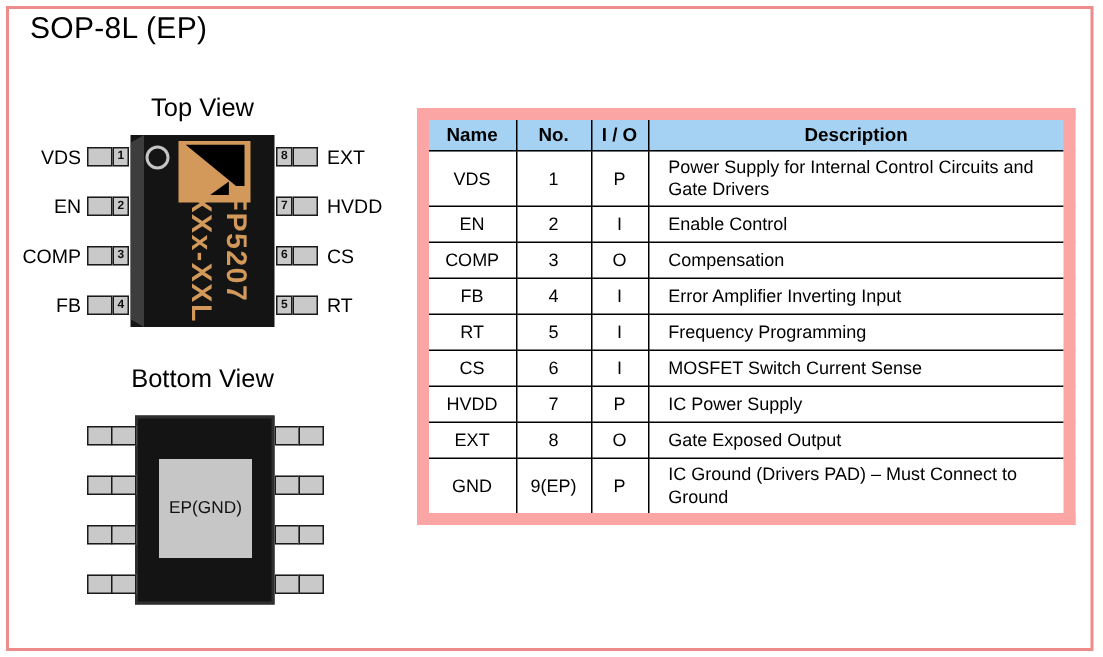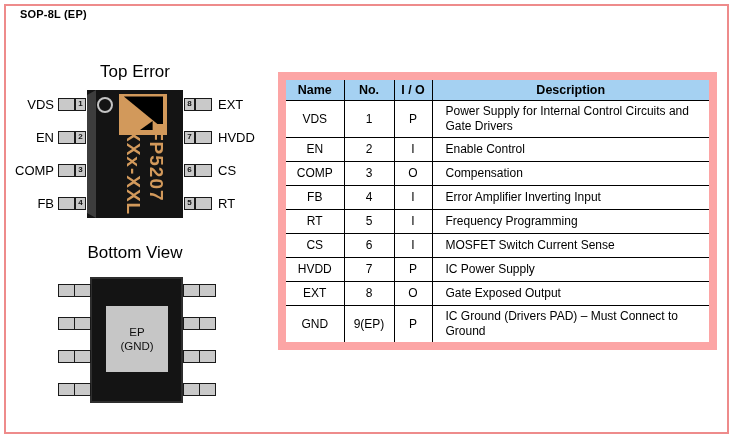--- a/index.html
+++ b/index.html
@@ -6,21 +6,21 @@
   .page{
     position:relative;width:735px;height:438px;background:#fff;
     font-family:"Liberation Sans",sans-serif;color:#000;overflow:hidden;
   }
   .frame{
     position:absolute;left:4px;top:4px;width:721px;height:426px;
     border:2px solid var(--border-red);pointer-events:none;
   }
   .title{
     position:absolute;left:20px;top:8px;margin:0;
-    font-size:11px;font-weight:bold;letter-spacing:.2px;
+    font-size:20px;font-weight:normal;letter-spacing:.2px;
   }
   .view-label{
     position:absolute;font-size:17px;line-height:18px;text-align:center;
   }
   #top-view-label{left:80px;top:63px;width:110px;}
   #bottom-view-label{left:60px;top:244px;width:150px;}
 
   
   .chip-body-top{
     position:absolute;left:87px;top:90px;width:96px;height:128px;
@@ -60,21 +60,21 @@
   .lbl-right{text-align:left;}
 
   
   .chip-body-bottom{
     position:absolute;left:90px;top:277px;width:93px;height:126px;
     background:var(--chip-body);border:2px solid #2e2e2e;box-sizing:border-box;
   }
   .ep-pad{
     position:absolute;left:106px;top:306px;width:62px;height:66px;
     background:var(--ep-gray);
-    display:flex;flex-direction:column;align-items:center;justify-content:center;
+    display:flex;flex-direction:row;align-items:center;justify-content:center;
     font-size:11.5px;line-height:14px;color:#111;text-align:center;
   }
 
   
   table.pin-table{
     position:absolute;left:278px;top:72px;width:431px;
     border-collapse:collapse;table-layout:fixed;
     border:8px solid #fca5a5;background:#fff;
   }
   .pin-table th{
@@ -91,21 +91,21 @@
 </style>
 </head>
 <body>
 
 <div class="page" id="page-root">
 
   <div class="frame"></div>
 
   <h1 class="title">SOP-8L (EP)</h1>
 
-  <div class="view-label" id="top-view-label">Top Error</div>
+  <div class="view-label" id="top-view-label">Top View</div>
 
   <div class="chip-body-top"></div>
   <div class="chip-bevel"></div>
   <div class="pin1-dot"></div>
 
   <div class="chip-logo">
     <svg width="48" height="41" viewBox="0 0 48 41" xmlns="http://www.w3.org/2000/svg">
       <polygon points="4.8,2.5 44,2.5 44,30 38.4,30" fill="#000"></polygon>
       <polygon points="21,36 33.6,27 33.6,36" fill="#000"></polygon>
     </svg>

